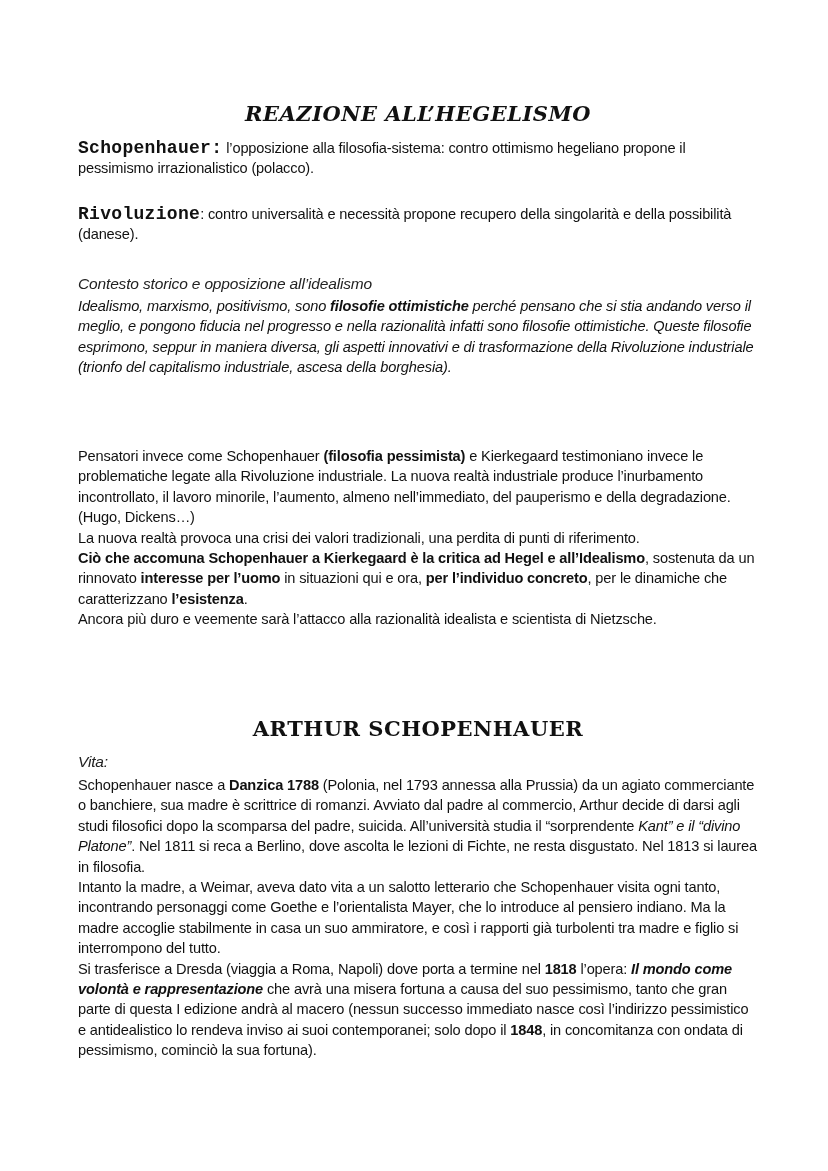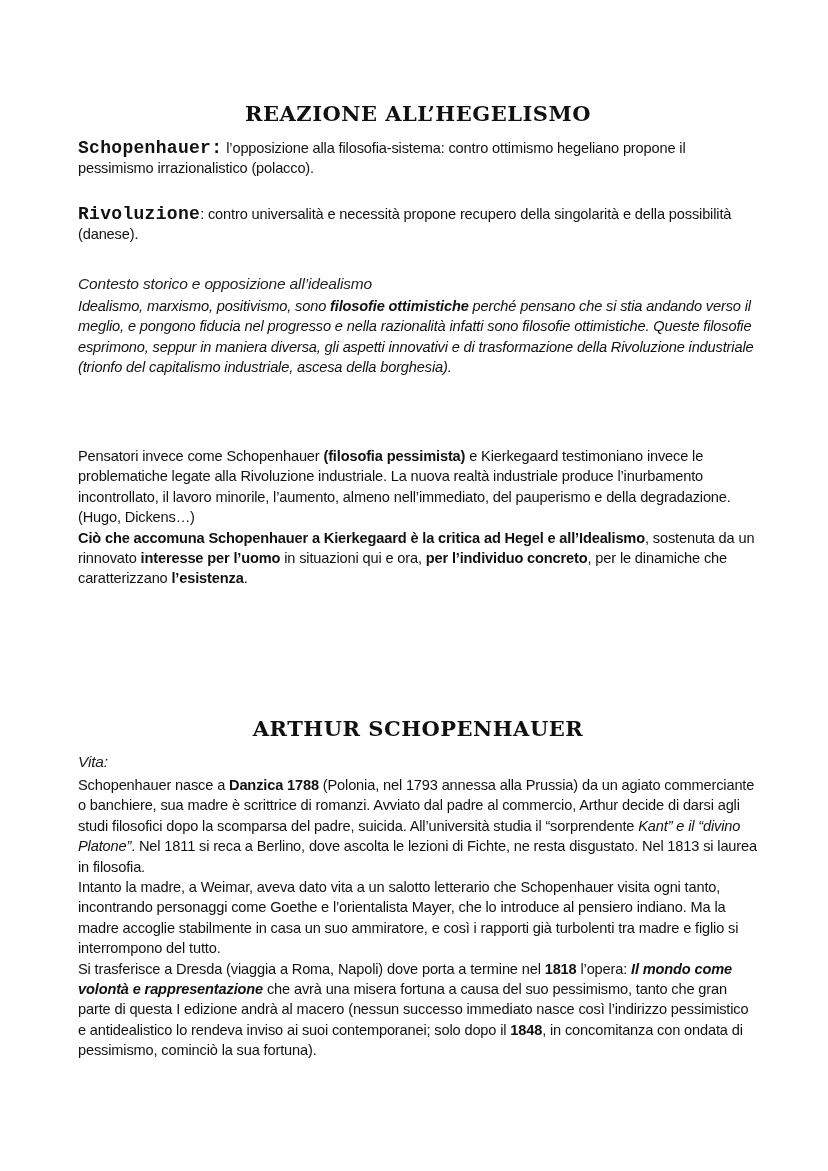--- a/index.html
+++ b/index.html
@@ -27,39 +27,41 @@
   }
   .block { position: absolute; left: 0; width: 680px; margin: 0; }
   .block p { margin: 0; }
   b { font-weight: bold; }
 </style>
 </head>
 <body>
 
 <div class="page">
 
-  <div class="title" style="top:104px;">REAZIONE ALL’HEGELISMO</div>
+  <div class="title" style="top:104px;font-style:italic;">REAZIONE ALL’HEGELISMO</div>
 
   <div class="block" style="top:138px;">
     <p><span class="lead">Schopenhauer:</span><span> l’opposizione alla filosofia-sistema: contro ottimismo hegeliano propone il pessimismo irrazionalistico (polacco).</span></p>
   </div>
 
   <div class="block" style="top:204px;">
     <p><span class="lead">Rivoluzione</span><span>: contro universalità e necessità propone recupero della singolarità e della possibilità (danese).</span></p>
   </div>
 
   <div class="subhead" style="top:274px;">Contesto storico e opposizione all’idealismo</div>
 
   <div class="block" style="top:296px;font-style:italic;">
     <p><span>Idealismo, marxismo, positivismo, sono </span><b>filosofie ottimistiche</b><span> perché pensano che si stia andando verso il meglio, e pongono fiducia nel progresso e nella razionalità infatti sono filosofie ottimistiche. Queste filosofie esprimono, seppur in maniera diversa, gli aspetti innovativi e di trasformazione della Rivoluzione industriale (trionfo del capitalismo industriale, ascesa della borghesia).</span></p>
   </div>
 
   <div class="block" style="top:418px;margin-top:28px;">
     <p><span>Pensatori invece come Schopenhauer </span><b>(filosofia pessimista)</b><span> e Kierkegaard testimoniano invece le problematiche legate alla Rivoluzione industriale. La nuova realtà industriale produce l’inurbamento incontrollato, il lavoro minorile, l’aumento, almeno nell’immediato, del pauperismo e della degradazione. (Hugo, Dickens…)</span></p>
+    <p>La nuova realtà provoca una crisi dei valori tradizionali, una perdita di punti di riferimento.</p>
     <p><b>Ciò che accomuna Schopenhauer a Kierkegaard è la critica ad Hegel e all’Idealismo</b><span>, sostenuta da un rinnovato </span><b>interesse per l’uomo</b><span> in situazioni qui e ora, </span><b>per l’individuo concreto</b><span>, per le dinamiche che caratterizzano </span><b>l’esistenza</b><span>.</span></p>
+    <p>Ancora più duro e veemente sarà l’attacco alla razionalità idealista e scientista di Nietzsche.</p>
   </div>
 
   <div class="title" style="top:719px;">ARTHUR SCHOPENHAUER</div>
 
   <div class="subhead" style="top:752px;">Vita:</div>
 
   <div class="block" style="top:775px;">
     <p><span>Schopenhauer nasce a </span><b>Danzica 1788</b><span> (Polonia, nel 1793 annessa alla Prussia) da un agiato commerciante o banchiere, sua madre è scrittrice di romanzi. Avviato dal padre al commercio, Arthur decide di darsi agli studi filosofici dopo la scomparsa del padre, suicida. All’università studia il “sorprendente </span><i>Kant” e il “divino Platone”</i><span>. Nel 1811 si reca a Berlino, dove ascolta le lezioni di Fichte, ne resta disgustato. Nel 1813 si laurea in filosofia.</span></p>
     <p>Intanto la madre, a Weimar, aveva dato vita a un salotto letterario che Schopenhauer visita ogni tanto, incontrando personaggi come Goethe e l’orientalista Mayer, che lo introduce al pensiero indiano. Ma la madre accoglie stabilmente in casa un suo ammiratore, e così i rapporti già turbolenti tra madre e figlio si interrompono del tutto.</p>
     <p><span>Si trasferisce a Dresda (viaggia a Roma, Napoli) dove porta a termine  nel </span><b>1818</b><span> l’opera: </span><b><i>Il mondo come volontà e rappresentazione</i></b><span> che avrà una misera fortuna a causa del suo pessimismo, tanto che gran parte di questa I edizione andrà al macero (nessun successo immediato nasce così l’indirizzo pessimistico e antidealistico lo rendeva inviso ai suoi contemporanei; solo dopo il </span><b>1848</b><span>, in concomitanza con ondata di pessimismo, cominciò la sua fortuna).</span></p>

